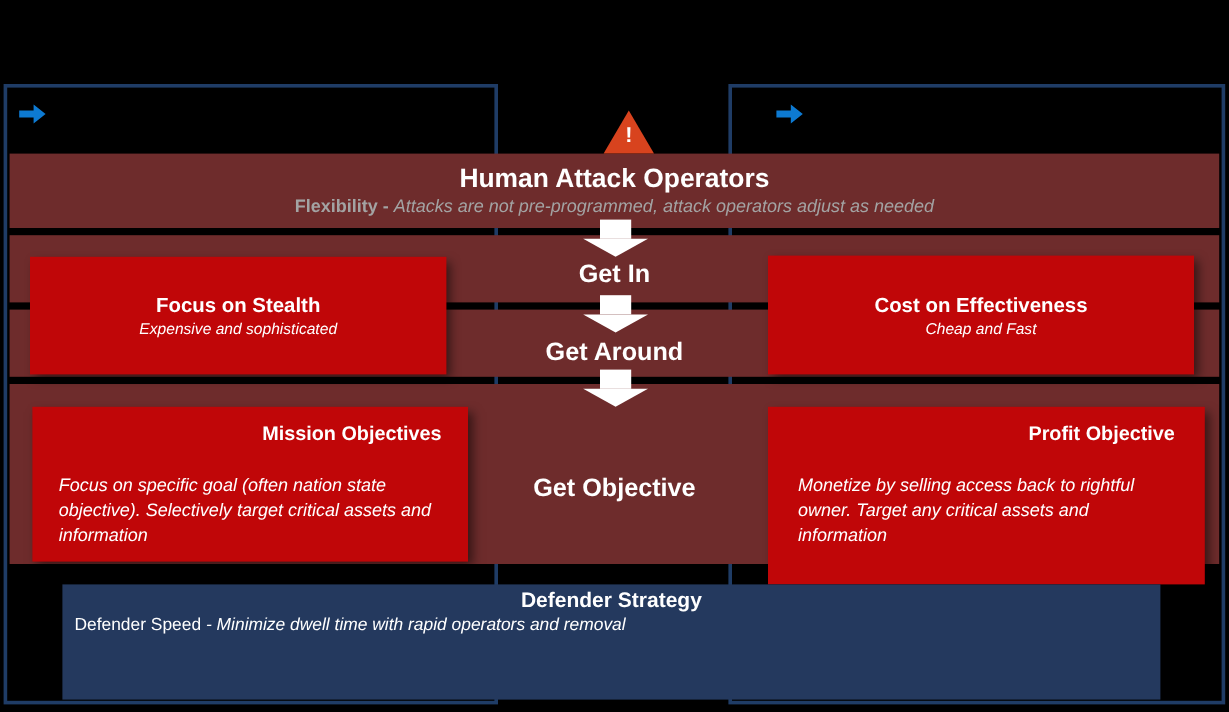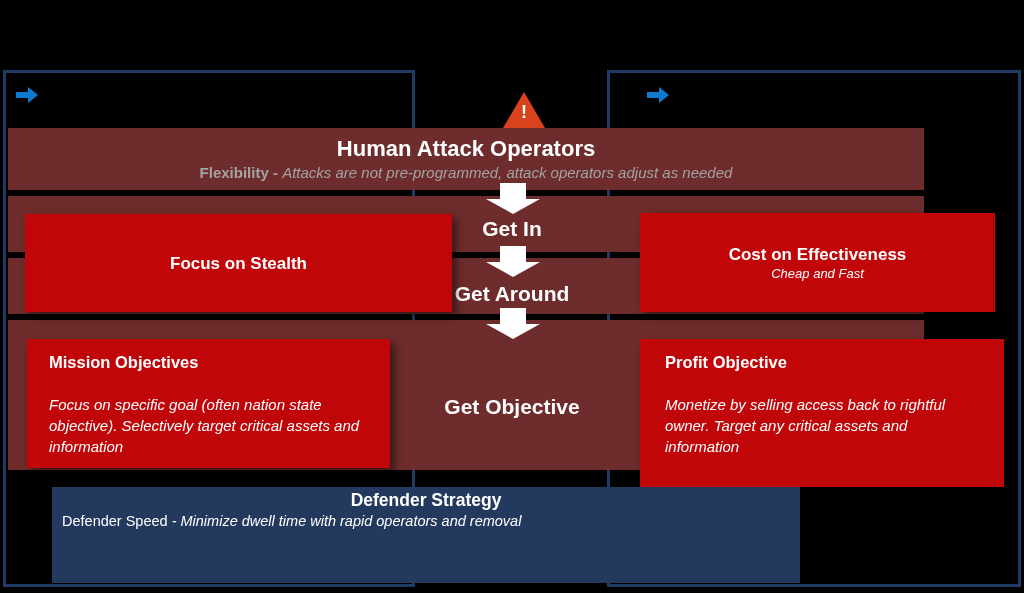--- a/index.html
+++ b/index.html
@@ -9,21 +9,21 @@
 
   
   .track-box{position:absolute;top:70px;height:517px;border:3px solid #1f3c66;background:transparent;z-index:1;}
   #track-left{left:3px;width:412px;}
   #track-right{left:607px;width:414px;}
   .blue-arrow{position:absolute;width:24px;height:20px;}
   #track-left .blue-arrow{left:9px;top:12px;}
   #track-right .blue-arrow{left:36px;top:12px;}
 
   
-  .band{position:absolute;left:8px;width:916px;background:#6e2c2c;z-index:2;}
+  .band{position:absolute;left:8px;width:1008px;background:#6e2c2c;z-index:2;}
   #band-header{top:128px;height:62px;display:flex;flex-direction:column;align-items:center;justify-content:center;}
   #band-getin{top:196px;height:56px;}
   #band-getaround{top:258px;height:56px;}
   #band-getobjective{top:320px;height:150px;}
 
   .banner-title{color:#fff;font-size:22px;font-weight:bold;line-height:26px;}
   .banner-sub{color:#a3a3a3;font-size:15px;line-height:21px;}
   .banner-sub .lbl{font-weight:bold;font-style:normal;}
   .banner-sub .txt{font-style:italic;}
 
@@ -35,37 +35,37 @@
 
   
   .down-arrow{position:absolute;left:486px;width:54px;z-index:4;}
   .down-arrow .tail{width:26px;height:16px;background:#fff;margin:0 auto;}
   .down-arrow .head{width:0;height:0;border-left:27px solid transparent;border-right:27px solid transparent;border-top:15px solid #fff;}
   #arrow-1{top:183px;} #arrow-2{top:246px;} #arrow-3{top:308px;}
 
   
   .red-box{position:absolute;background:#c00608;color:#fff;z-index:5;box-shadow:4px 4px 8px rgba(0,0,0,.5);}
   .focus-box{display:flex;flex-direction:column;align-items:center;justify-content:center;text-align:center;}
-  #box-stealth{left:25px;top:214px;width:427px;height:98px;}
+  #box-stealth{left:25px;top:214px;width:347px;height:98px;}
   #box-effectiveness{left:640px;top:213px;width:355px;height:99px;}
   .focus-title{font-size:17px;font-weight:bold;line-height:21px;}
   .focus-sub{font-size:13px;font-style:italic;line-height:17px;}
 
   #box-mission{left:27px;top:339px;width:363px;height:129px;padding:13px 22px 0 22px;}
   #box-profit{left:640px;top:339px;width:364px;height:148px;padding:13px 25px 0 25px;}
-  .obj-title{font-size:16.5px;font-weight:bold;text-align:left;line-height:20px;}
+  .obj-title{font-size:16.5px;font-weight:bold;text-align:right;line-height:20px;}
   .obj-body{font-size:15px;font-style:italic;text-align:left;line-height:21px;margin-top:22px;}
 
   
   #warning{position:absolute;left:503px;top:92px;width:42px;height:36px;z-index:6;}
   #warning .tri{width:0;height:0;border-left:21px solid transparent;border-right:21px solid transparent;border-bottom:36px solid #d8431e;}
   #warning .excl{position:absolute;left:0;top:11px;width:42px;text-align:center;color:#fff;font-size:18px;font-weight:bold;line-height:18px;}
 
   
-  #defender{position:absolute;left:52px;top:487px;width:748px;height:96px;background:#24395e;color:#fff;z-index:7;padding:3px 10px 0 10px;}
+  #defender{position:absolute;left:52px;top:487px;width:915px;height:96px;background:#24395e;color:#fff;z-index:7;padding:3px 10px 0 10px;}
   .def-title{text-align:center;font-size:17.5px;font-weight:bold;line-height:21px;}
   .def-line{font-size:14.5px;line-height:20px;white-space:nowrap;}
   .def-line .lbl{font-weight:normal;}
   .def-line .txt{font-style:italic;}
 </style>
 </head>
 <body>
 
 <div id="canvas">
 
@@ -110,20 +110,21 @@
     <div class="tail"></div>
     <div class="head"></div>
   </div>
   <div class="down-arrow" id="arrow-3">
     <div class="tail"></div>
     <div class="head"></div>
   </div>
 
   <div class="red-box focus-box" id="box-stealth">
     <div class="focus-title">Focus on Stealth</div>
+    <div class="focus-sub">Expensive and sophisticated</div>
   </div>
   <div class="red-box focus-box" id="box-effectiveness">
     <div class="focus-title">Cost on Effectiveness</div>
     <div class="focus-sub">Cheap and Fast</div>
   </div>
 
   <div class="red-box" id="box-mission">
     <div class="obj-title">Mission Objectives</div>
     <div class="obj-body">Focus on specific goal (often nation state objective). Selectively target critical assets and information</div>
   </div>

